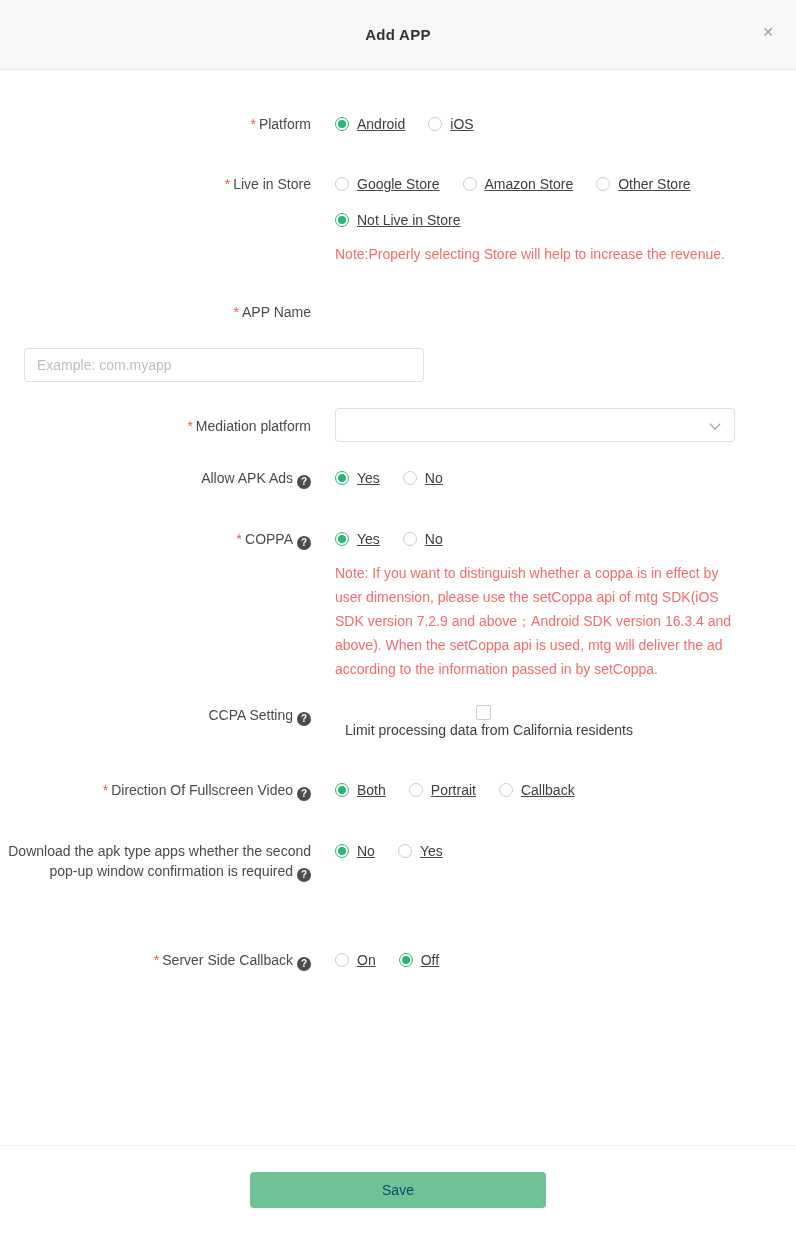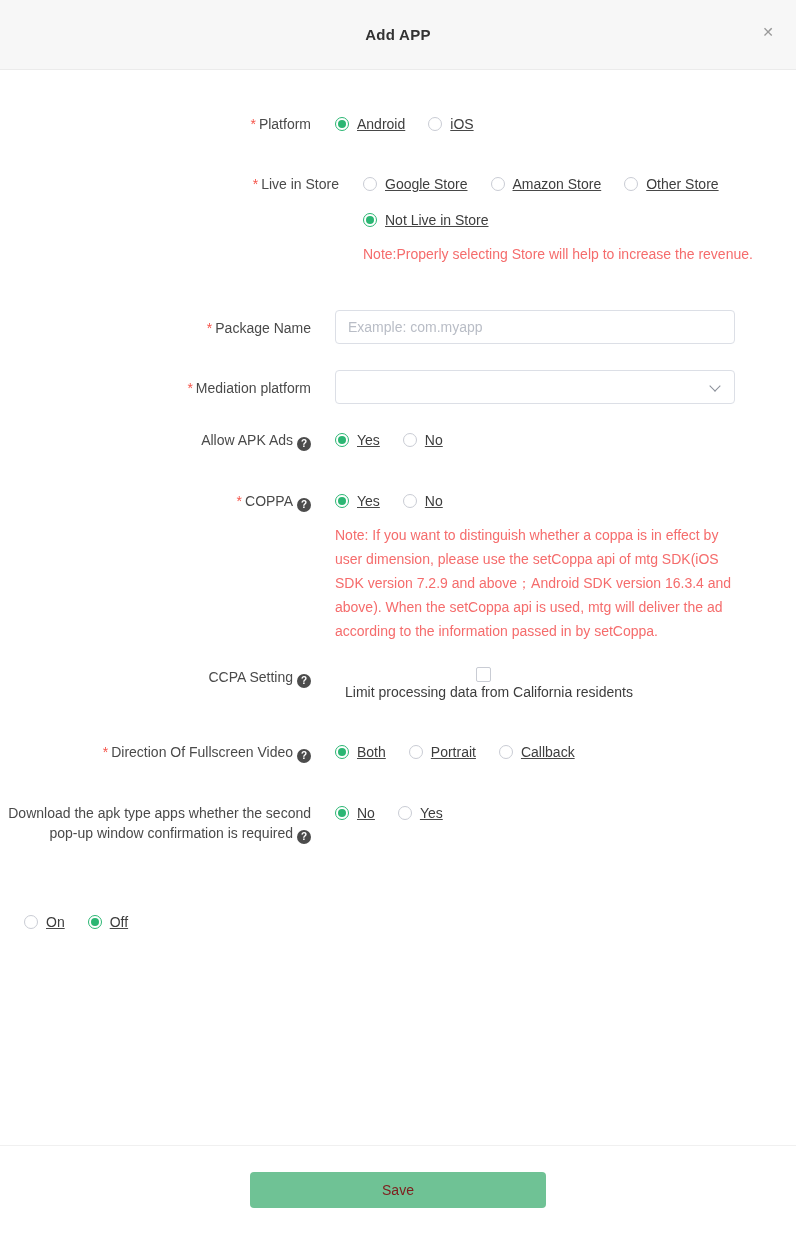--- a/index.html
+++ b/index.html
@@ -30,21 +30,21 @@
   .label {
     width: 311px; flex-shrink: 0; text-align: right;
     line-height: 20px; color: #4a4a4a;
   }
   .label.pt { padding-top: 8px; }
   .control { margin-left: 24px; flex: 1; max-width: 420px; }
   .req { color: var(--asterisk-red, #f5544a); margin-right: 3px; }
 
   .mb40 { margin-bottom: 40px; }
   .mb32 { margin-bottom: 24px; }
-  .mb30 { margin-bottom: 18px; padding-left: 28px; }
+  .mb30 { margin-bottom: 28px; }
   .mb68 { margin-bottom: 68px; }
 
   
   .text-input {
     width: 400px; height: 34px;
     border: 1px solid #dcdfe6; border-radius: 4px;
     padding: 0 12px; font-size: 14px; color: #333;
     font-family: inherit; outline: none; background: #fff; display: block;
   }
   .text-input::placeholder { color: #b9bdc6; }
@@ -95,21 +95,21 @@
     line-height: 24px; margin-top: 12px; max-width: 400px;
   }
 
   
   .modal-footer {
     margin-top: auto; border-top: 1px solid #f0f0f0;
     padding: 26px 0 28px; text-align: center;
   }
   .save {
     display: inline-block; width: 296px; height: 36px;
-    background: var(--save-green, #6fc295); color: #7f1d1d;
+    background: var(--save-green, #6fc295); color: #0c4a6e;
     border: none; border-radius: 4px; font-size: 14px;
     font-family: inherit; cursor: pointer;
   }
 </style>
 </head>
 <body>
 
 <div class="modal">
 
   <div class="modal-header">
@@ -160,26 +160,26 @@
           <label class="radio-item">
             <span class="radio checked"></span>
             <span class="radio-label">Not Live in Store</span>
           </label>
         </div>
         <div class="note">Note:Properly selecting Store will help to increase the revenue.</div>
       </div>
     </div>
 
     <div class="row">
+      <div class="label pt">
+        <span class="req">*</span><span>APP Name</span>
+      </div>
     </div>
 
     <div class="row">
-      <div class="label pt">
-        <span class="req">*</span><span>Package Name</span>
-      </div>
       <div class="control">
         <input class="text-input" type="text" placeholder="Example: com.myapp" style="">
       </div>
     </div>
 
 
     <div class="row">
       <div class="label pt">
         <span class="req">*</span><span>Mediation platform</span>
       </div>
@@ -273,20 +273,23 @@
           </label>
           <label class="radio-item">
             <span class="radio"></span>
             <span class="radio-label">Yes</span>
           </label>
         </div>
       </div>
     </div>
 
     <div class="row">
+      <div class="label">
+        <span class="req">*</span><span>Server Side Callback</span><span class="help">?</span>
+      </div>
       <div class="control">
         <div class="radio-line">
           <label class="radio-item">
             <span class="radio"></span>
             <span class="radio-label">On</span>
           </label>
           <label class="radio-item">
             <span class="radio checked"></span>
             <span class="radio-label">Off</span>
           </label>

